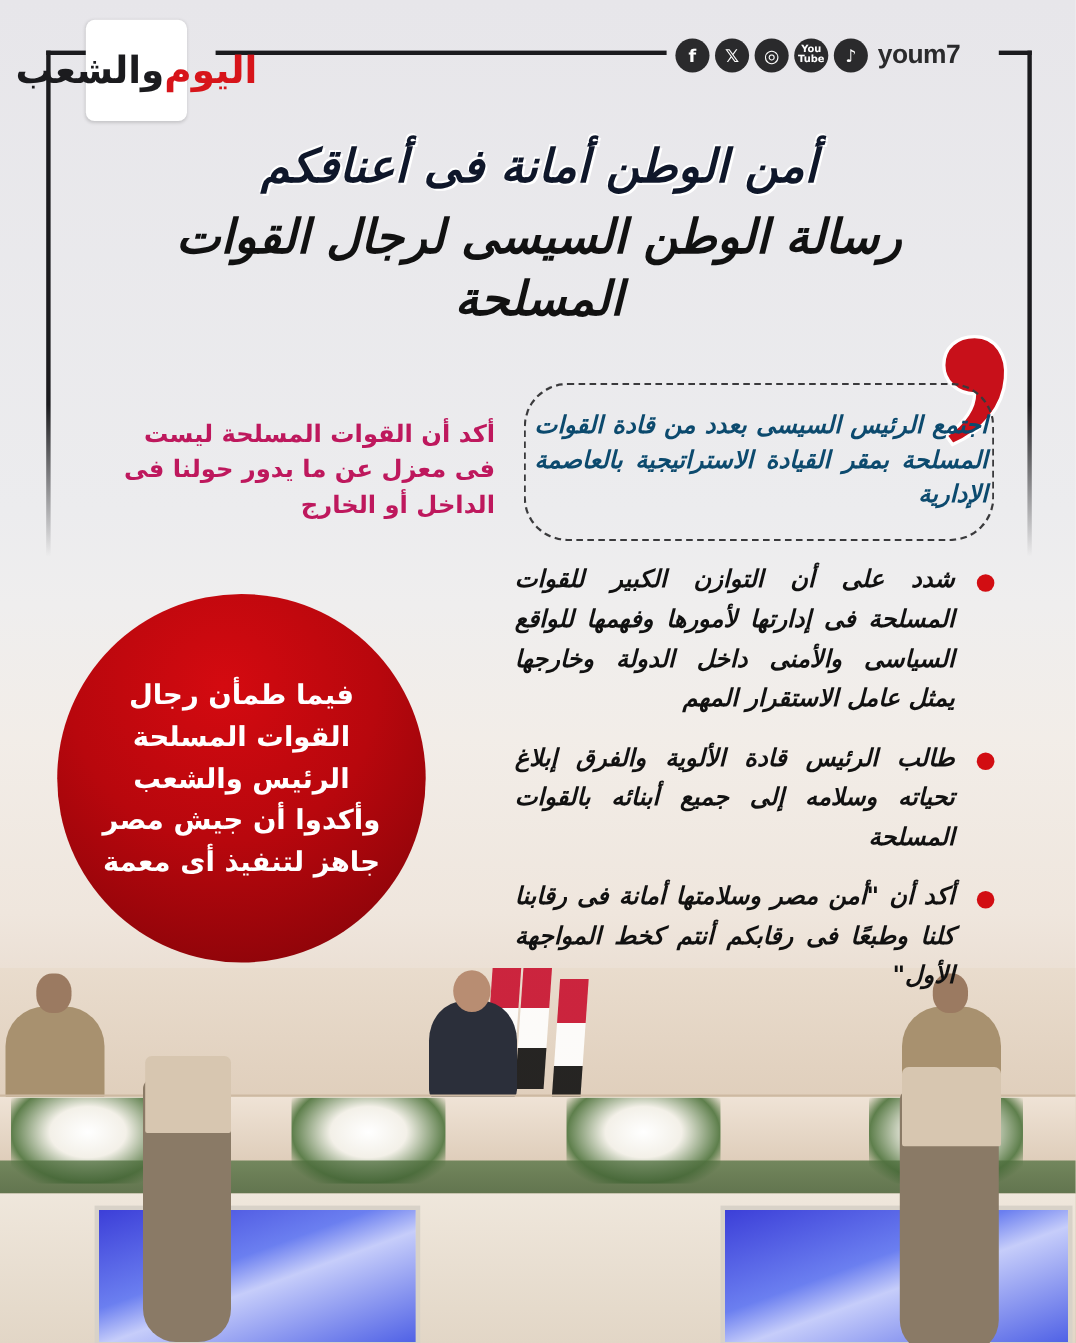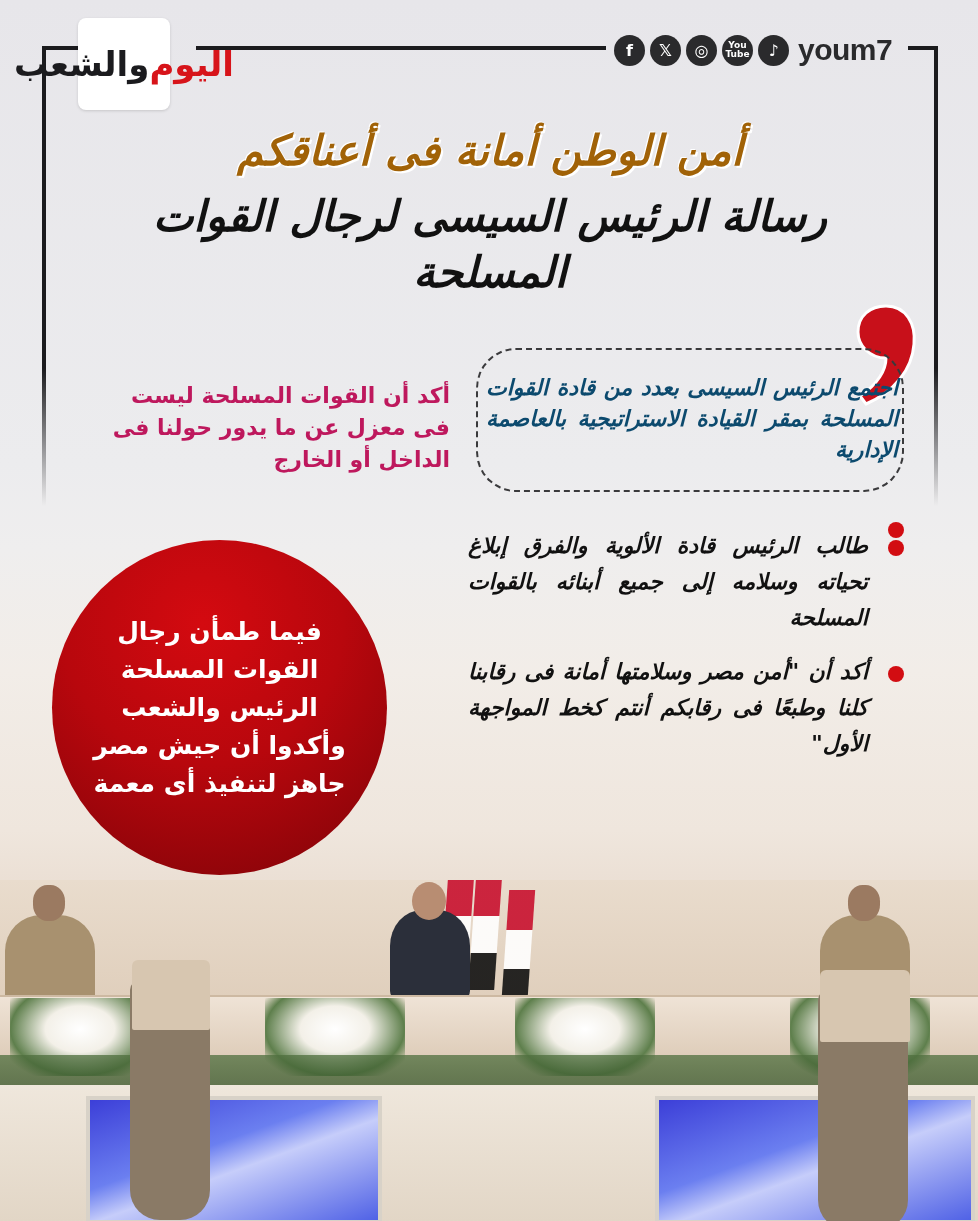--- a/index.html
+++ b/index.html
@@ -35,26 +35,26 @@
   .social {
     position: absolute; left: 614px; top: 30px; height: 40px;
     display: flex; align-items: center; gap: 5px;
   }
   .soc-icon {
     width: 31px; height: 31px; border-radius: 50%; background: #2a2a2c; color: #fff;
     display: flex; align-items: center; justify-content: center;
     font-family: "DejaVu Sans", sans-serif; font-weight: bold; font-size: 16px;
   }
   .soc-icon.small { font-size: 9px; line-height: 9px; text-align: center; }
-  .brand { font-family: "Liberation Sans", sans-serif; font-weight: bold; font-size: 30px; color: #2a2a2c; margin-left: 4px; letter-spacing: -0.5px; }
+  .brand { font-family: "Liberation Sans", sans-serif; font-weight: bold; font-size: 24px; color: #2a2a2c; margin-left: 4px; letter-spacing: -0.5px; }
 
   
   .title { position: absolute; left: 150px; width: 680px; text-align: center; direction: rtl;
     font-family: "DejaVu Sans", sans-serif; font-weight: 900; font-style: italic; }
-  .t1 { top: 126px; font-size: 42px; color: #a16207; text-shadow: 2px 2px 0 #fff, -1px -1px 0 #fff; }
+  .t1 { top: 126px; font-size: 42px; color: #0f172a; text-shadow: 2px 2px 0 #fff, -1px -1px 0 #fff; }
   .t2 { top: 188px; font-size: 43px; color: #111; line-height: 56px; }
 
   
   .quote-box {
     position: absolute; left: 476px; top: 348px; width: 428px; height: 144px;
     border: 2px dashed #3a3a3c; border-radius: 40px;
   }
   .quote-text {
     position: absolute; left: 486px; top: 372px; width: 412px; direction: rtl; text-align: justify;
     font-family: "DejaVu Sans", sans-serif; font-weight: bold; font-style: italic; font-size: 22px; line-height: 31px; color: #0c4a6e;
@@ -126,21 +126,21 @@
 <div class="social">
   <span class="soc-icon">f</span>
   <span class="soc-icon">𝕏</span>
   <span class="soc-icon">◎</span>
   <span class="soc-icon small">You<br>Tube</span>
   <span class="soc-icon">♪</span>
   <span class="brand">youm7</span>
 </div>
 
 <h1 class="title t1">أمن الوطن أمانة فى أعناقكم</h1>
-<h2 class="title t2">رسالة الرئيس السيسى لرجال القوات المسلحة</h2>
+<h2 class="title t2">رسالة الوطن السيسى لرجال القوات المسلحة</h2>
 
 <svg class="quote-mark" viewBox="0 0 70 110">
   <path d="M38 6 C58 6 68 24 66 44 C64 70 46 92 18 104 L12 96 C30 84 38 70 38 58 C22 58 10 46 10 32 C10 16 22 6 38 6 Z" fill="#c8101a" stroke="#fff" stroke-width="3"></path>
 </svg>
 <div class="quote-box"></div>
 <p class="quote-text">اجتمع الرئيس السيسى بعدد من قادة القوات المسلحة بمقر القيادة الاستراتيجية بالعاصمة الإدارية</p>
 
 <p class="left-text">أكد أن القوات المسلحة ليست فى معزل عن ما يدور حولنا فى الداخل أو الخارج</p>
 
 <div class="photo">
@@ -172,20 +172,21 @@
   <div class="cap" style="left:820px;top:90px;width:90px;height:72px;"></div>
 </div>
 
 <div class="circle">
   <p class="circle-text">فيما طمأن رجال القوات المسلحة الرئيس والشعب وأكدوا أن جيش مصر جاهز لتنفيذ أى معمة</p>
 </div>
 
 <ul class="bullets">
   <li class="bullet">
     <span class="dot"></span>
+    <span>شدد على أن التوازن الكبير للقوات المسلحة فى إدارتها لأمورها وفهمها للواقع السياسى والأمنى داخل الدولة وخارجها يمثل عامل الاستقرار المهم</span>
   </li>
   <li class="bullet">
     <span class="dot"></span>
     <span>طالب الرئيس قادة الألوية والفرق إبلاغ تحياته وسلامه إلى جميع أبنائه بالقوات المسلحة</span>
   </li>
   <li class="bullet">
     <span class="dot"></span>
     <span>أكد أن "أمن مصر وسلامتها أمانة فى رقابنا كلنا وطبعًا فى رقابكم أنتم كخط المواجهة الأول"</span>
   </li>
 </ul>

